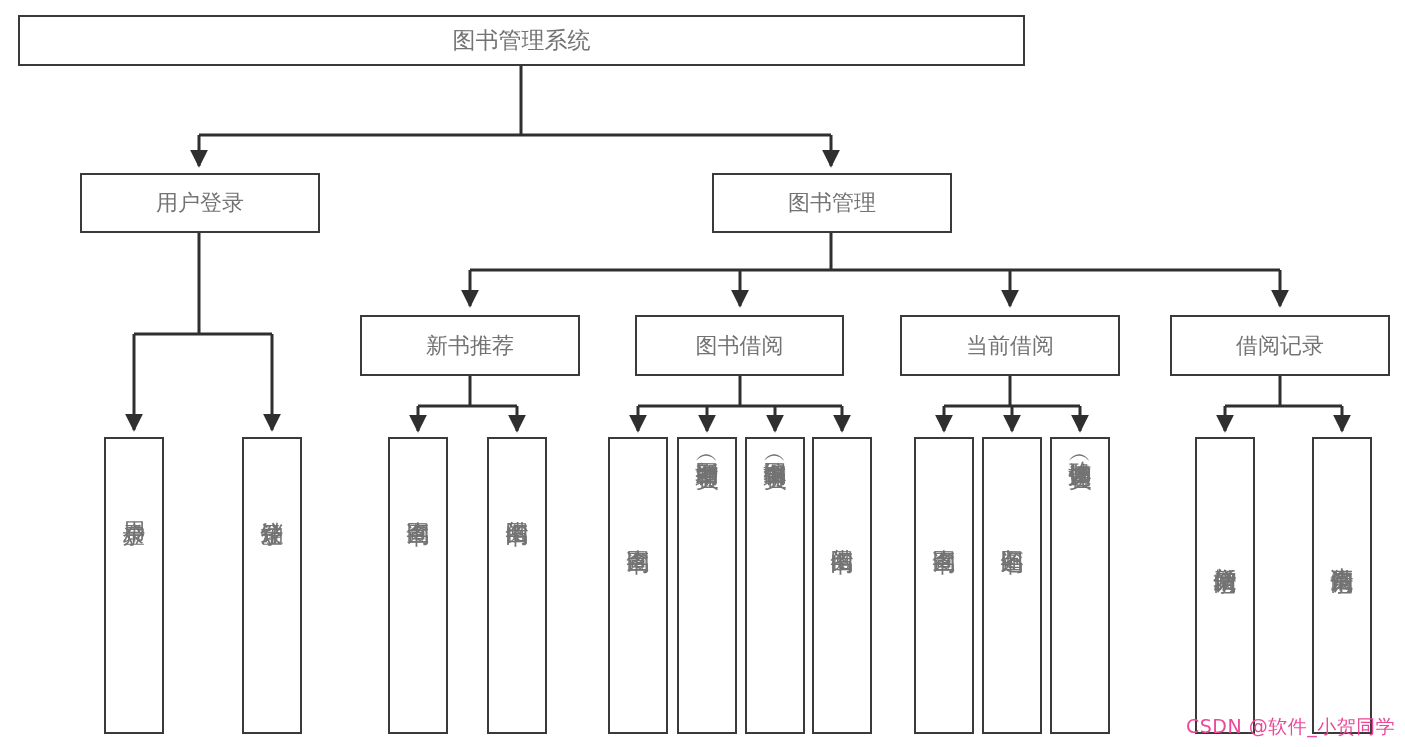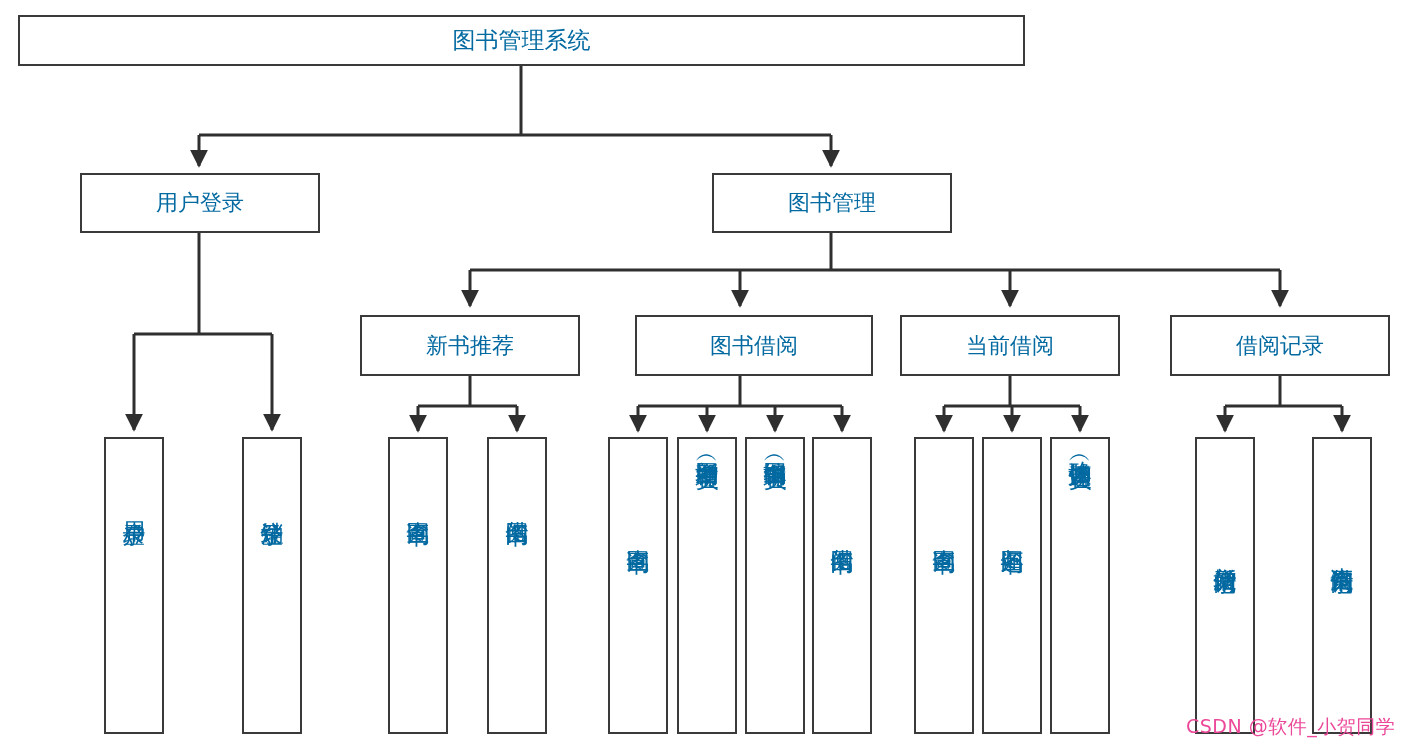--- a/index.html
+++ b/index.html
@@ -27,21 +27,21 @@
   }
   .node {
     position: absolute;
     box-sizing: border-box;
     background: #ffffff;
     border: 2.5px solid #3a3a3a;
     display: flex;
     align-items: center;
     justify-content: center;
     text-align: center;
-    color: #0369a1;
+    color: #737373;
     z-index: 2;
   }
   .node .label {
     display: block;
     line-height: 1.18;
   }
   .node.level-root { font-size: 23px; }
   .node.level-2    { font-size: 22px; }
   .node.level-3    { font-size: 22px; }
 
@@ -141,21 +141,21 @@
   <div class="node level-2" style="left:80px; top:173px; width:240px; height:60px;">
     <span class="label">用户登录</span>
   </div>
   <div class="node level-2" style="left:712px; top:173px; width:240px; height:60px;">
     <span class="label">图书管理</span>
   </div>
 
   <div class="node level-3" style="left:360px; top:315px; width:220px; height:61px;">
     <span class="label">新书推荐</span>
   </div>
-  <div class="node level-3" style="left:635px; top:315px; width:238px; height:61px;align-items:center;">
+  <div class="node level-3" style="left:635px; top:315px; width:209px; height:61px;align-items:center;">
     <span class="label">图书借阅</span>
   </div>
   <div class="node level-3" style="left:900px; top:315px; width:220px; height:61px;">
     <span class="label">当前借阅</span>
   </div>
   <div class="node level-3" style="left:1170px; top:315px; width:220px; height:61px;">
     <span class="label">借阅记录</span>
   </div>
 
   <div class="node leaf tall" style="left:104px; top:437px; width:60px; height:297px;">

